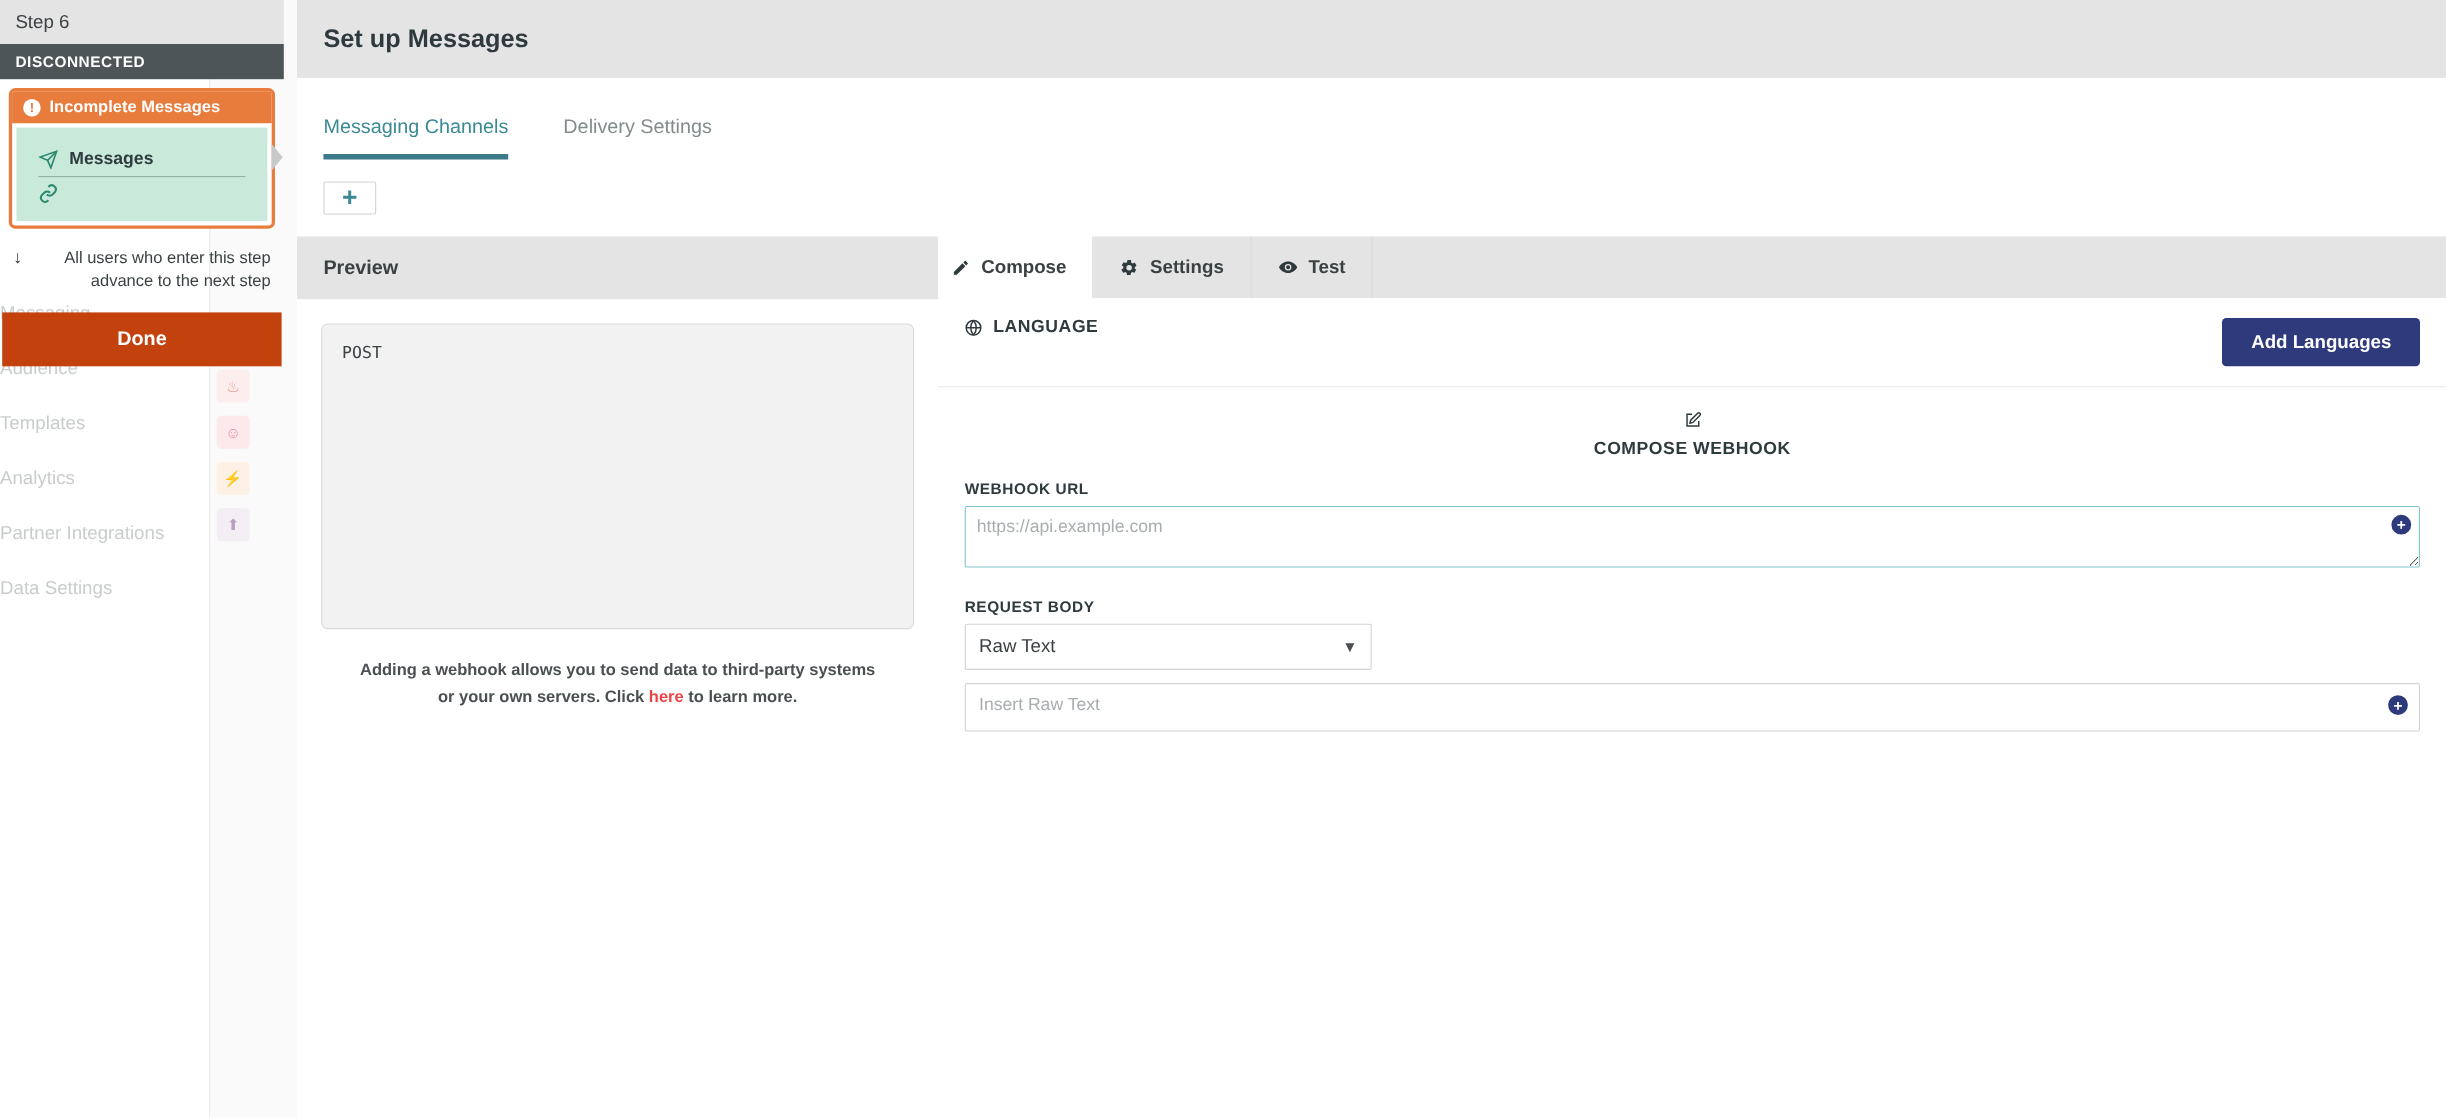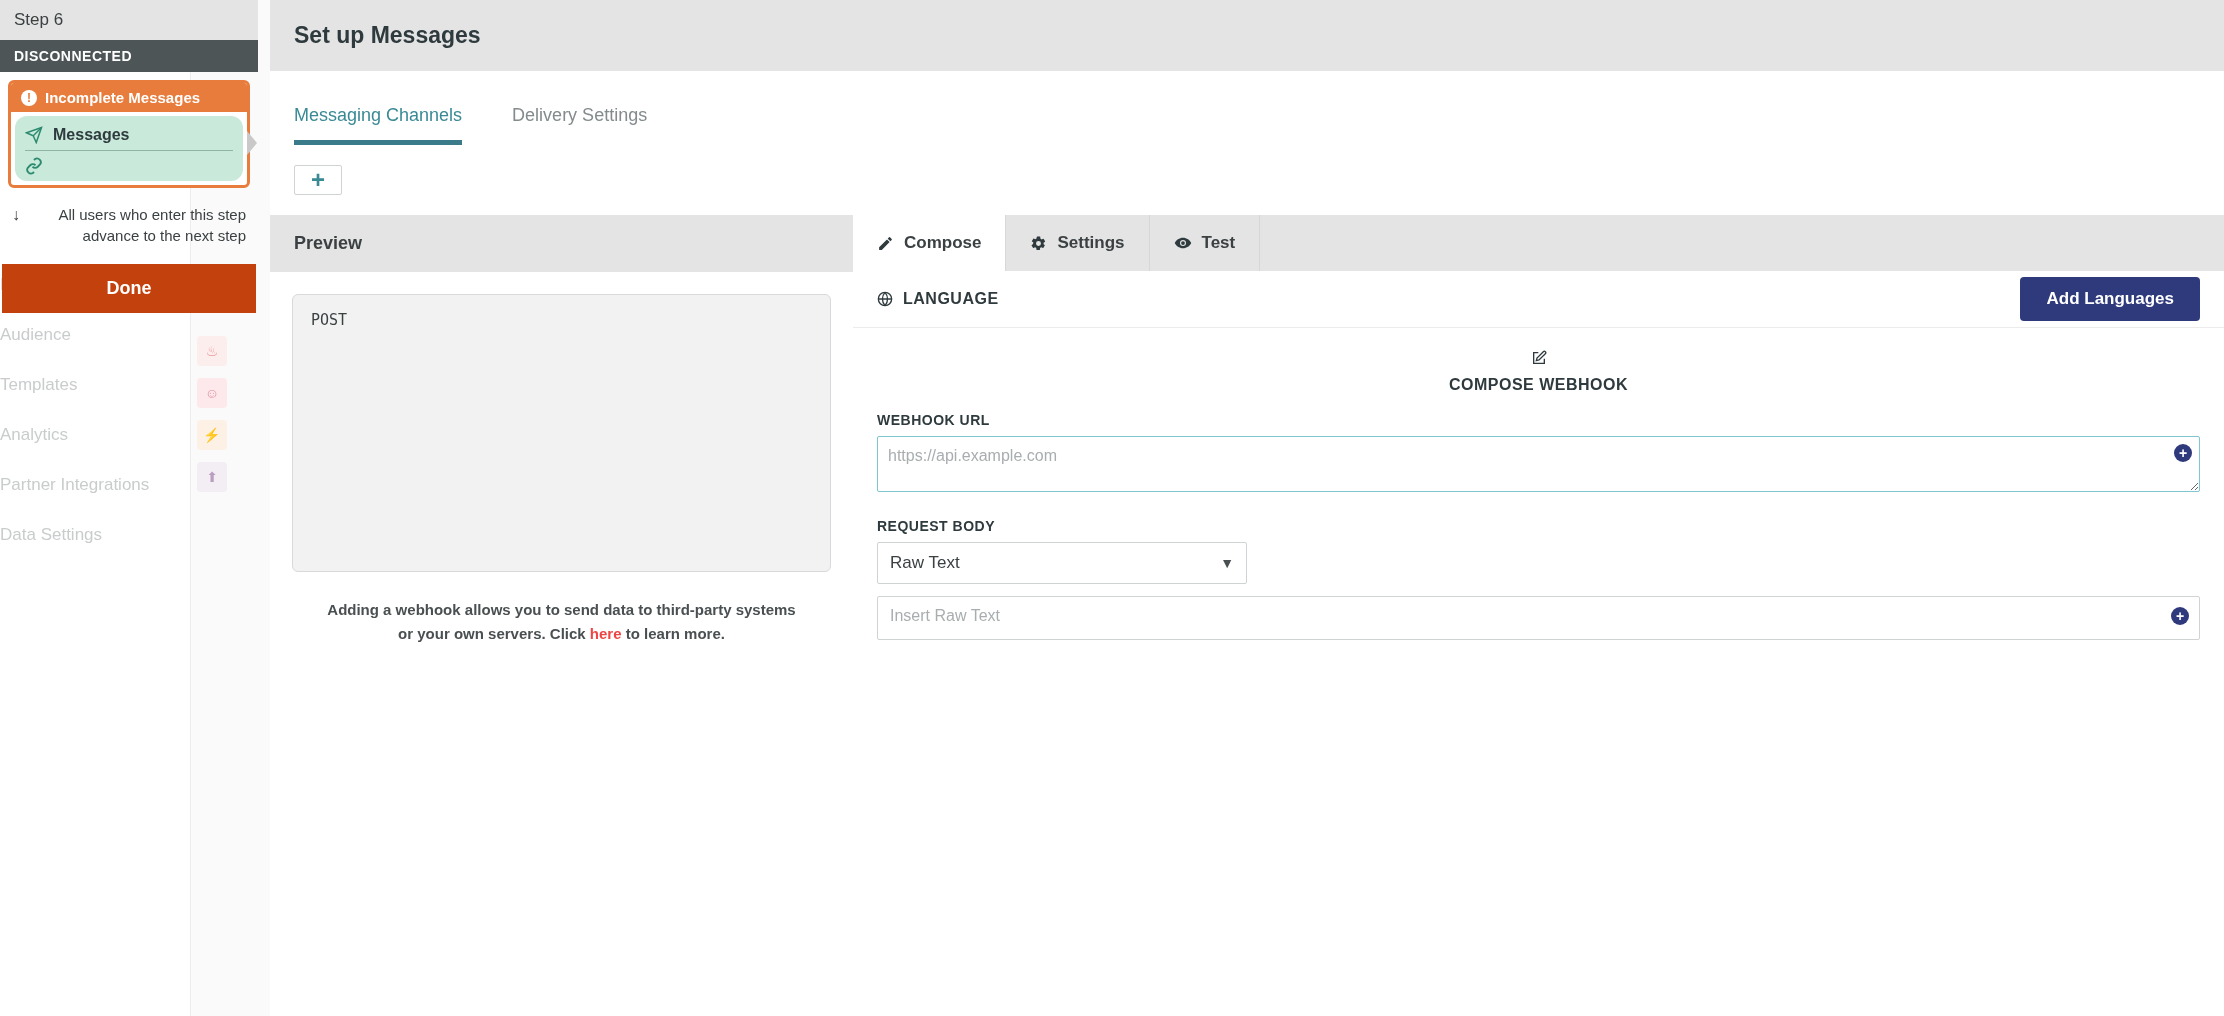--- a/index.html
+++ b/index.html
@@ -11,21 +11,21 @@
 .bg-middle { position: absolute; left: 190px; top: 0; width: 80px; height: 100%; background: #fafafa; border-left: 1px solid #ececec; z-index: 0; }
 .bg-middle .fade-text { color: #dcdcdc; font-size: 17px; padding: 10px 6px; font-weight: 600; }
 .bg-middle .fade-cell { width: 30px; height: 30px; margin: 12px 6px; border-radius: 4px; display:flex; align-items:center; justify-content:center; font-size:14px;}
 
 .step-panel { position: absolute; left: 0; top: 0; width: 258px; z-index: 10; }
 .step-header { background: #e4e4e4; padding: 10px 14px; font-size: 17px; color: #3b4143; font-weight: 500;}
 .status-bar { background: #4d5557; color: #fff; font-weight: 700; font-size: 14px; letter-spacing: 0.5px; padding: 8px 14px; }
 .step-card { margin: 8px; border: 3px solid #e77c3c; border-radius: 6px; background: #fff; padding: 0; position: relative;}
 .incomplete-row { background: #e77c3c; color: #fff; font-size: 15px; font-weight: 600; padding: 6px 10px; display: flex; align-items: center; gap: 8px; border-radius: 3px 3px 0 0;}
 .exclaim-icon { width: 16px; height: 16px; border-radius: 50%; background: #fff; color: #e77c3c; font-weight: 900; font-size: 12px; display: inline-flex; align-items:center; justify-content:center;}
-.sub-card { margin: 4px; background: #c9e9db; border-radius: 12px; padding: 4px; }
+.sub-card { margin: 4px; background: #c9e9db; border-radius: 0; padding: 14px; }
 .sub-item { display: flex; align-items: center; gap: 10px; padding: 6px 6px; font-size: 16px; color: #2e3a3d; font-weight: 600;}
 .sub-item + .divider { border-bottom: 1px solid #8fb5a4; margin: 0 6px;}
 .sub-item.link-only { padding-bottom: 2px;}
 .step-note { display:flex; gap: 8px; padding: 8px 12px 12px 12px; font-size: 15px; color: #3b4143; align-items: flex-start;}
 .step-note .arrow { font-size: 16px; padding-top: 2px;}
 .step-note .txt { text-align: right; line-height: 1.4;}
 .done-btn { margin: 6px 2px; background: #c2410c; color: #fff; text-align: center; font-size: 18px; font-weight: 600; padding: 14px 0; cursor: pointer;}
 
 .step-notch { position: absolute; right: -10px; top: 48px; width: 0; height: 0; border-top: 12px solid transparent; border-bottom: 12px solid transparent; border-left: 10px solid #c9c9c9;}
 
@@ -46,25 +46,25 @@
 .preview-col { flex: 0 0 583px; }
 .preview-header { background: #e4e4e4; padding: 18px 24px; font-size: 18px; font-weight: 700; color: #3b4143;}
 .preview-box { margin: 22px; border: 1px solid #d7d9da; border-radius: 6px; background: #f2f2f2; height: 278px; padding: 16px 18px; font-family: ui-monospace, Menlo, monospace; font-size: 15px; color: #3b4143;}
 .preview-caption { text-align: center; font-size: 15px; font-weight: 600; color: #4a4f51; padding: 4px 50px 18px; line-height: 1.6;}
 .preview-caption a { color: #ef4444; text-decoration: none; }
 
 .compose-col { flex: 1; }
 .tabs-secondary-row { display:flex; align-items: stretch; }
 .tabs-secondary { display: flex; }
 .tabs-secondary .stab { display:flex; align-items:center; gap: 10px; padding: 18px 24px; font-size: 17px; font-weight: 600; color: #3b4143; background: #e4e4e4; border-right: 1px solid #d7d7d7; cursor: pointer;}
-.tabs-secondary .stab.active { background: #fff; }
+.tabs-secondary .stab.active { background: #fff; padding-left: 12px; }
 .tabs-secondary-fill { flex:1; background:#e4e4e4; }
 
 .compose-body { padding: 0; }
-.lang-row { display:flex; align-items:center; justify-content: space-between; padding: 6px 24px; border-bottom: 1px solid #ececec;}
+.lang-row { display:flex; align-items:flex-start; justify-content: space-between; padding: 18px 24px; border-bottom: 1px solid #ececec;}
 .lang-label { display:flex; align-items:center; gap: 10px; font-size: 16px; font-weight: 700; letter-spacing: 0.5px; color: #2e3a3d;}
 .add-lang-btn { background: #2f3a7d; color: #fff; font-size: 17px; font-weight: 600; padding: 12px 26px; border-radius: 4px; border:none; cursor:pointer;}
 
 .section { padding: 22px 24px 6px 24px; }
 .section-title { display:flex; gap: 10px; align-items:center; font-size: 16px; font-weight: 700; letter-spacing: 0.5px; color: #2e3a3d; margin-bottom: 18px; flex-direction: column;}
 .field-label { font-size: 14px; font-weight: 700; letter-spacing: 0.5px; color: #2e3a3d; margin-bottom: 8px;}
 .url-wrap { position: relative; margin-bottom: 22px;}
 .url-input { width: 100%; border: 1px solid #7fc6d0; border-radius: 2px; padding: 10px 34px 10px 10px; font-size: 16px; font-family: inherit; resize: vertical; height: 56px;}
 .url-input::placeholder { color: #a8adaf; }
 .plus-badge { position: absolute; right: 8px; top: 8px; width: 18px; height: 18px; border-radius: 50%; background: #2f3a7d; color: #fff; font-size: 14px; display:flex; align-items:center; justify-content:center; cursor:pointer; font-weight:700;}

